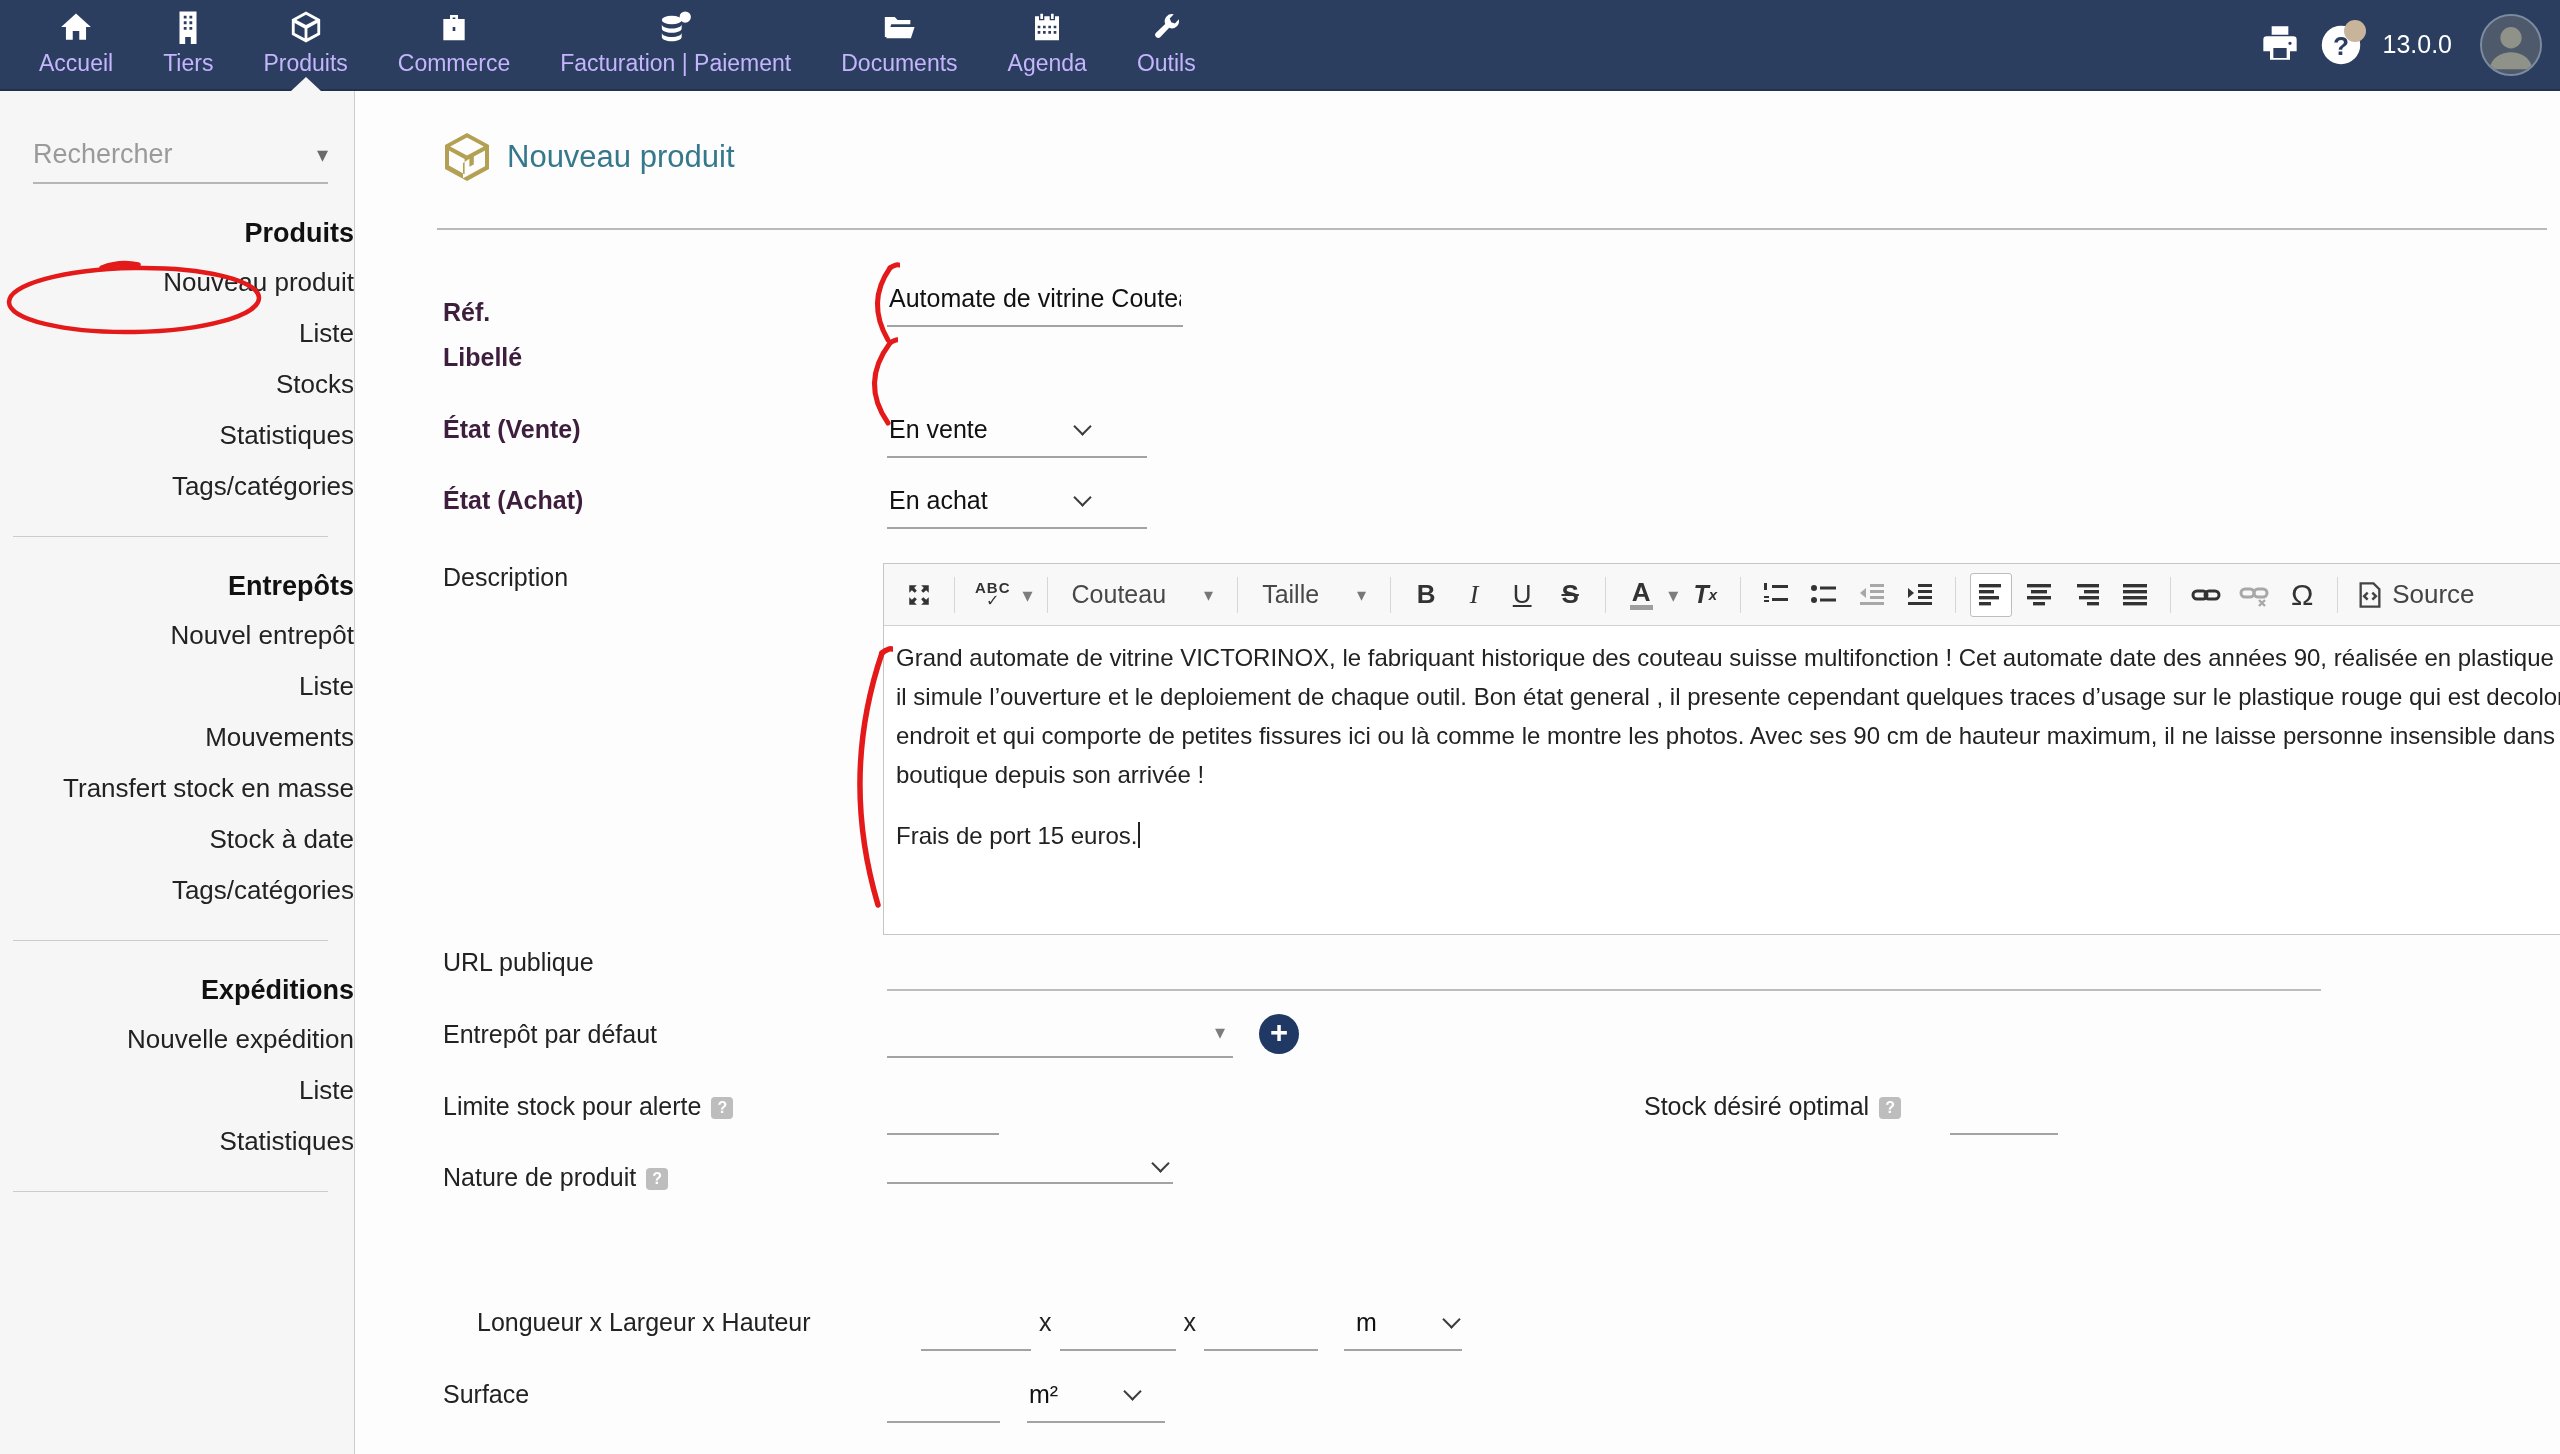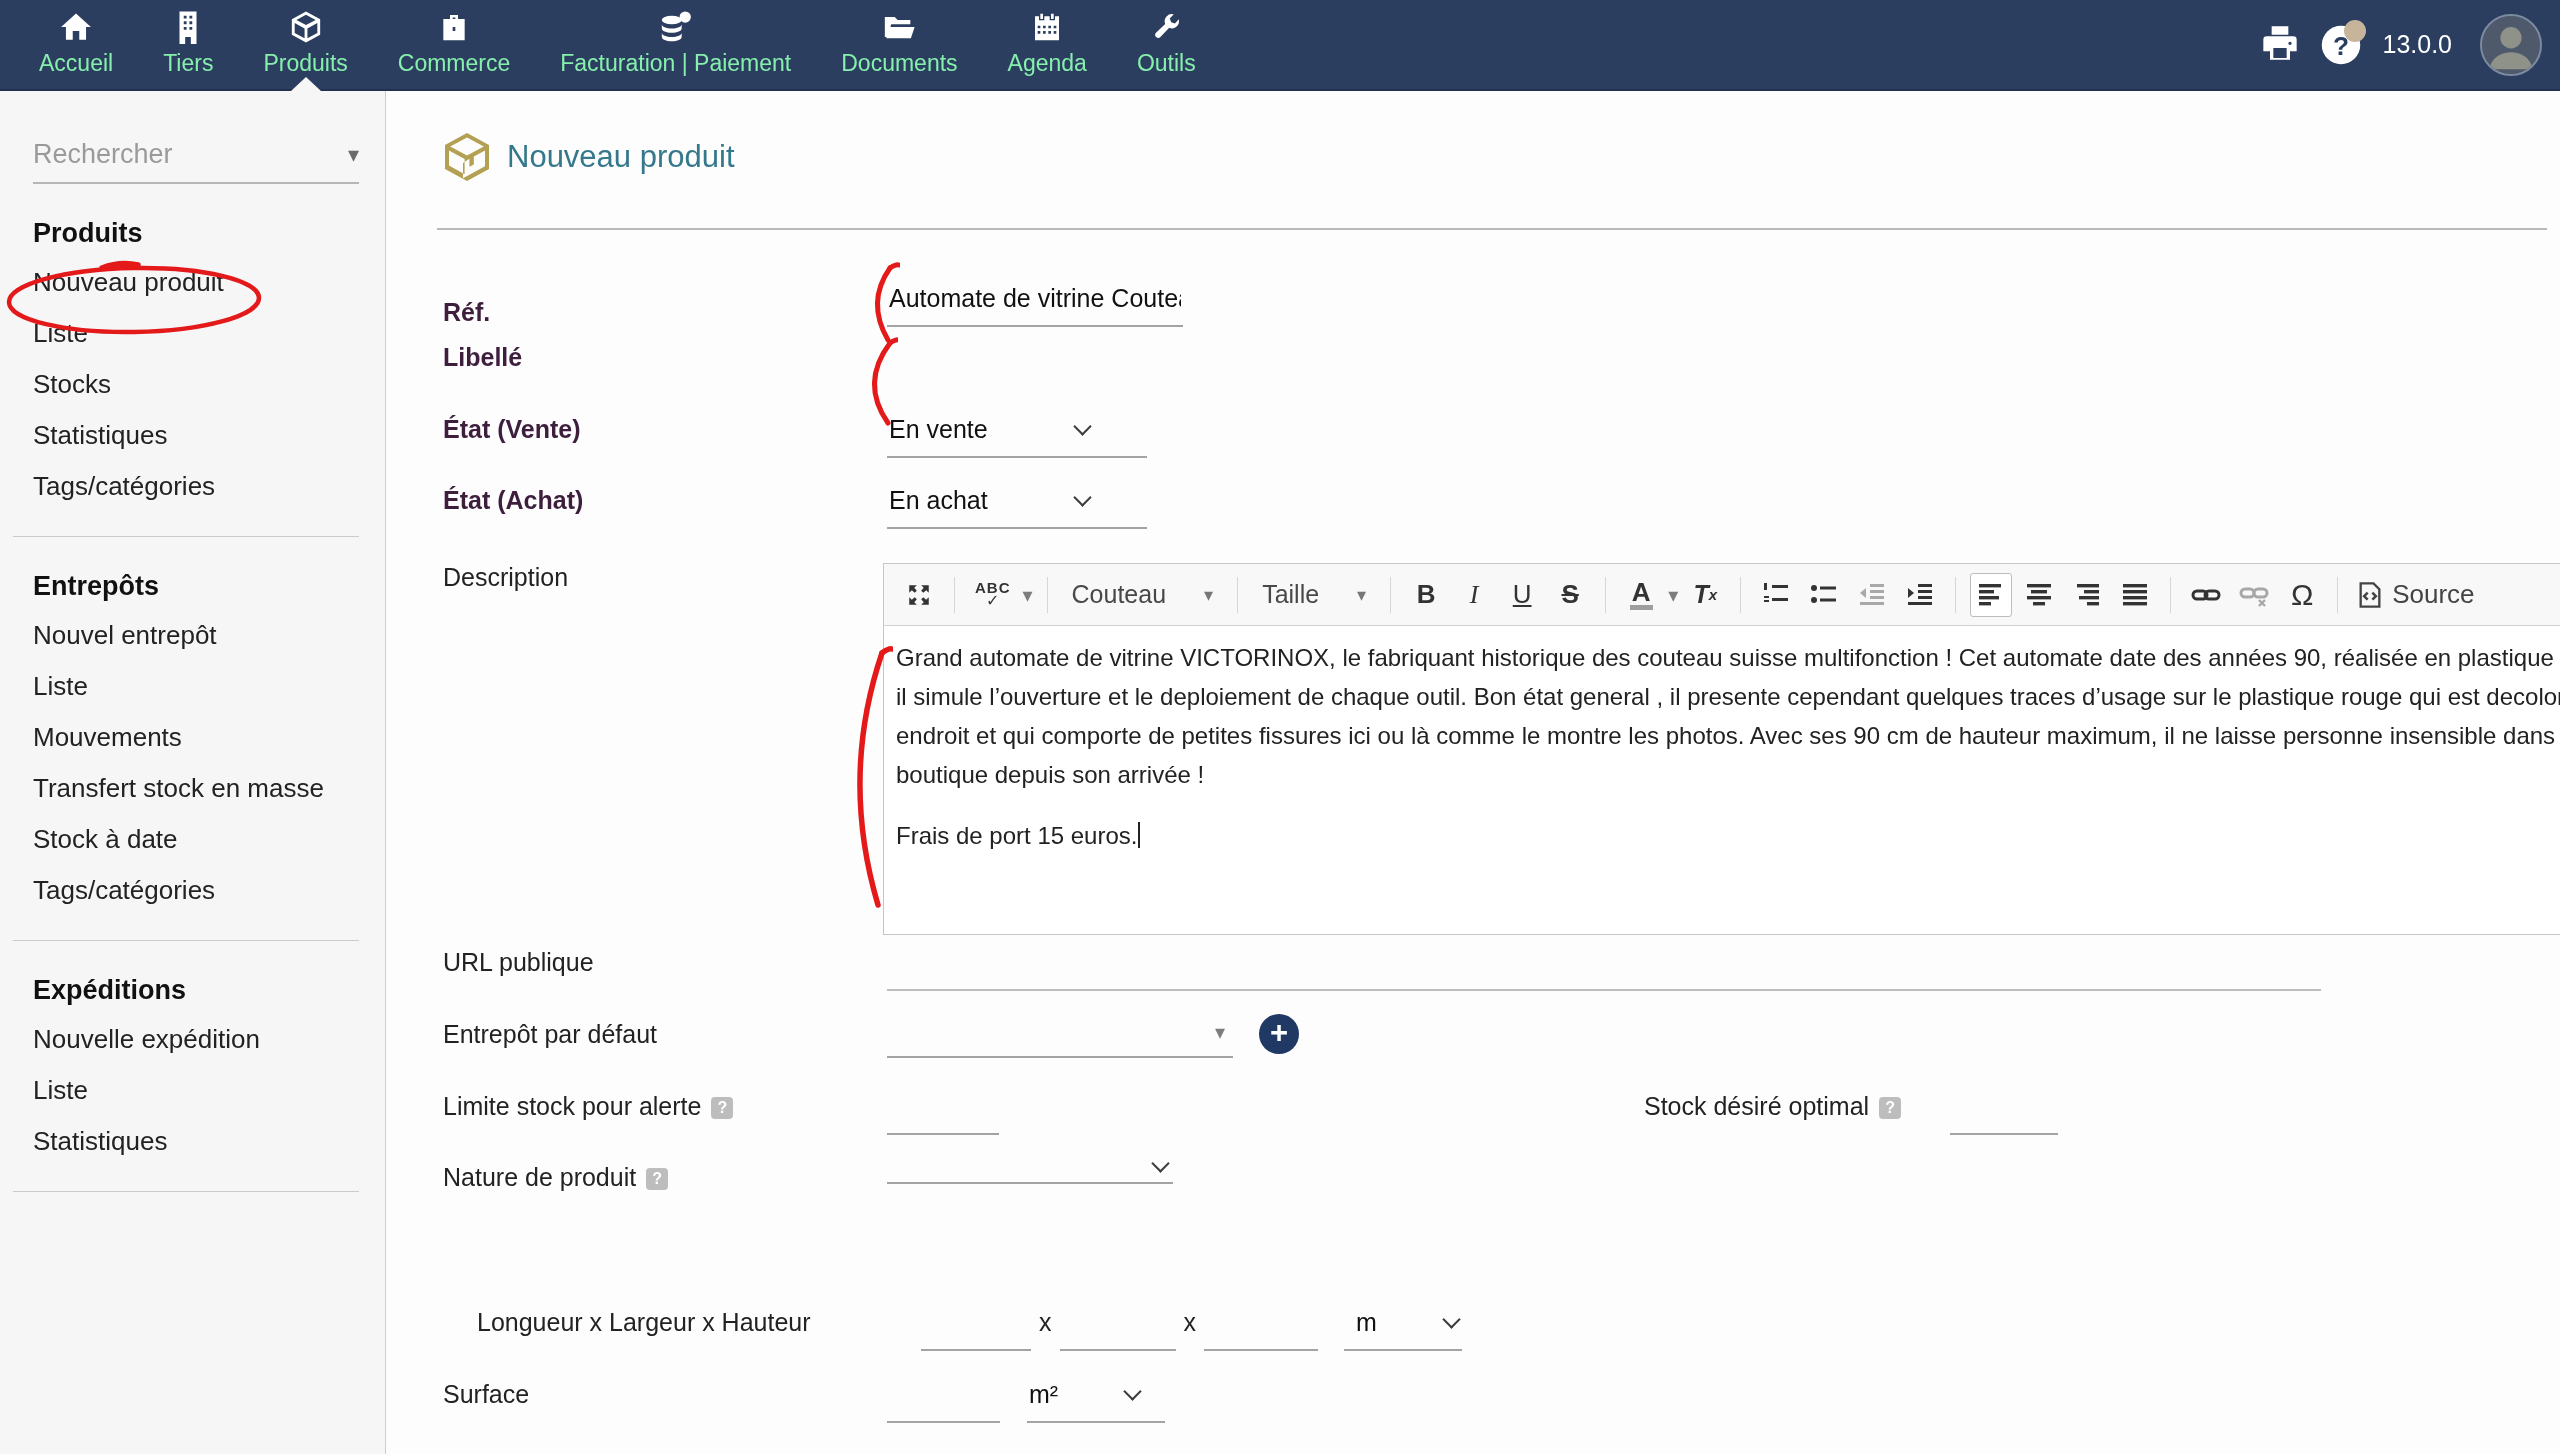--- a/index.html
+++ b/index.html
@@ -4,39 +4,39 @@
 <style>
   * { margin:0; padding:0; box-sizing:border-box; }
   html,body { width:2560px; height:1454px; overflow:hidden;
     font-family:"Liberation Sans","DejaVu Sans",sans-serif; background:#fdfdfd; color:#222; }
 
   
   .topnav { position:absolute; left:0; top:0; width:2560px; height:91px;
     background:#2b3e60; display:flex; align-items:stretch; padding-left:14px; z-index:30;
     border-bottom:2px solid #22314d; }
   .nav-item { display:flex; flex-direction:column; align-items:center; justify-content:center;
-    padding:6px 25px 10px; color:#86efac; cursor:pointer; position:relative; }
+    padding:6px 25px 10px; color:#c4b5fd; cursor:pointer; position:relative; }
   .nav-item .nicon { height:38px; display:flex; align-items:center; }
   .nav-item svg { fill:#fff; }
   .nav-label { font-size:23px; margin-top:4px; white-space:nowrap; }
   .nav-caret { position:absolute; left:288px; top:77px; width:0; height:0;
     border-left:15px solid transparent; border-right:15px solid transparent;
     border-bottom:14px solid #f6f6f6; z-index:31; }
   .topnav-right { position:absolute; right:18px; top:0; height:89px; display:flex;
     align-items:center; gap:20px; }
   .version { color:#fff; font-size:25px; }
   .help-wrap { position:relative; width:42px; height:42px; }
   .help-dot { position:absolute; right:-4px; top:-4px; width:22px; height:22px;
     border-radius:50%; background:#c8b49b; }
   .avatar { width:62px; height:62px; border-radius:50%; background:#515e6f;
     border:2px solid #7d8ba0; overflow:hidden; margin-left:8px; }
 
   
-  .sidebar { position:absolute; left:0; top:91px; width:386px; bottom:0;
-    background:#f6f6f6; border-right:1px solid #cdcdcd; z-index:5; }
+  .sidebar { position:absolute; left:0; top:91px; width:355px; bottom:0;
+    background:#f6f6f6; border-right:1px solid #cdcdcd; z-index:5;text-align:right; }
   .search-box { margin:48px 26px 0 33px; border-bottom:2px solid #b6b6b6;
     padding-bottom:12px; display:flex; align-items:center; justify-content:space-between;
     cursor:pointer; }
   .search-ph { color:#9a9a9a; font-size:27px; }
   .search-caret { color:#6b6b6b; font-size:22px; }
   .side-section-title { font-size:27px; font-weight:bold; color:#111;
     margin:34px 0 8px 33px; }
   .side-item { font-size:26px; color:#222; padding:10px 0 10px 33px; cursor:pointer;
     white-space:nowrap; }
   .side-divider { border-top:1px solid #ccc; margin:24px 26px 0 13px; }

